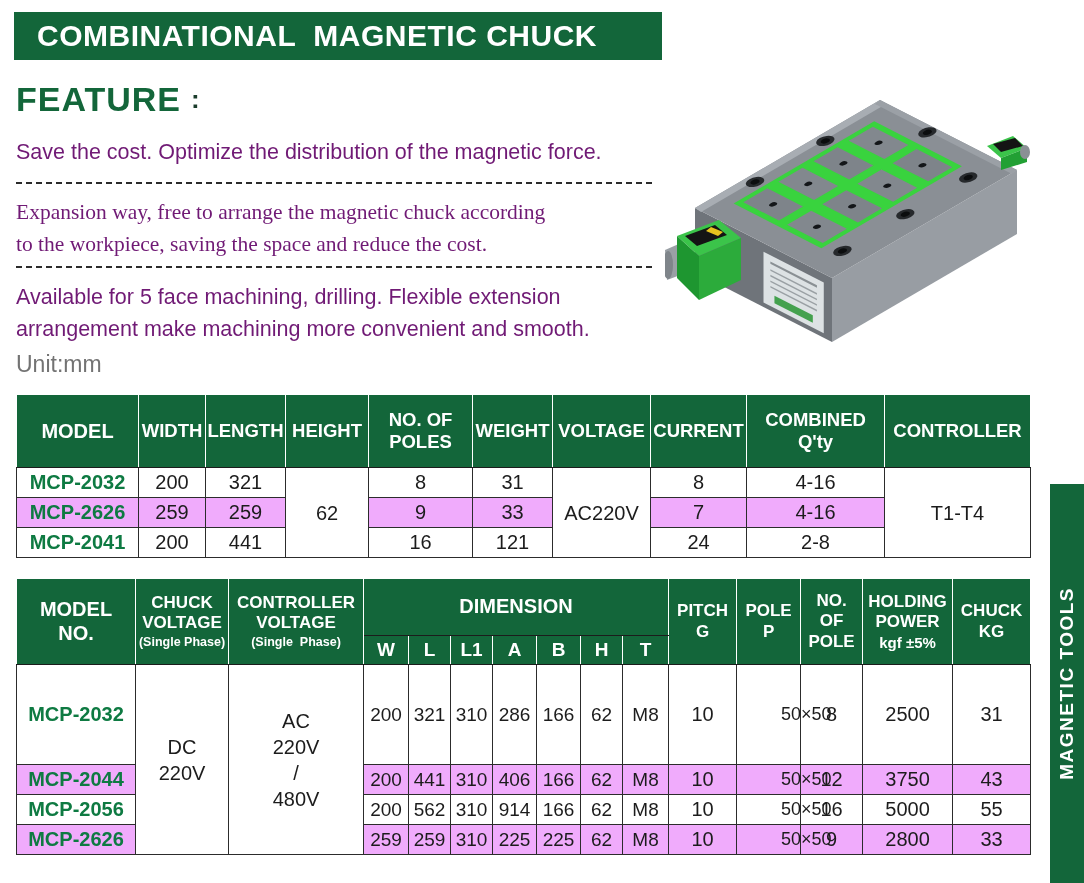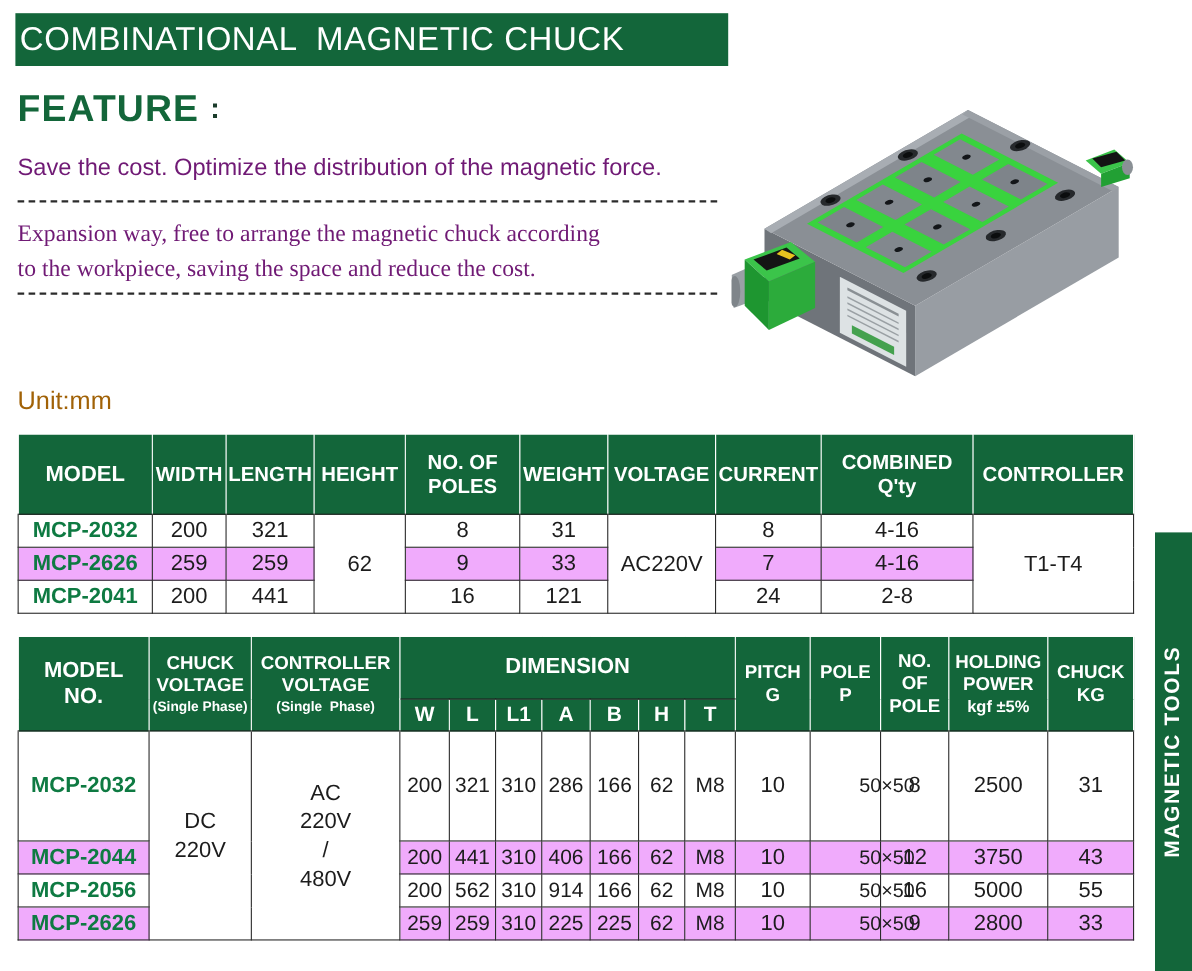--- a/index.html
+++ b/index.html
@@ -2,40 +2,40 @@
 <html><head>
 <meta charset="utf-8">
 <style>
   html,body{margin:0;padding:0;background:#fff;}
   #page{position:relative;width:1084px;height:883px;background:#ffffff;overflow:hidden;
         font-family:"Liberation Sans","DejaVu Sans",sans-serif;color:#1b1b1b;}
 
   
   .title-banner{position:absolute;left:14px;top:12px;width:648px;height:48px;background:#13663A;
                 display:flex;align-items:center;}
-  .title-banner span{color:#ffffff;font-size:30px;font-weight:normal;padding-left:4px;white-space:pre;letter-spacing:.5px;}
+  .title-banner span{color:#ffffff;font-size:30px;font-weight:bold;padding-left:23px;white-space:pre;letter-spacing:.5px;}
 
   
   .feature-heading{position:absolute;left:16px;top:80px;font-size:34px;font-weight:bold;color:#13663A;letter-spacing:1px;}
   .feature-heading .colon{color:#1b3c2b;font-size:26px;font-weight:bold;margin-left:10px;vertical-align:3px;}
 
   
   .para{position:absolute;left:16px;width:648px;font-size:21.5px;line-height:32px;color:#701a75;white-space:pre-line;}
   .p1{top:136px;}
   .p2{top:196px;font-family:Liberation Serif, serif;}
   .p3{top:281px;}
   .dash{position:absolute;left:16px;width:636px;height:0;border-top:2px dashed #2b2b2b;}
   .d1{top:182px;}
   .d2{top:266px;}
 
   
   .product{position:absolute;left:665px;top:88px;width:372px;height:268px;}
 
   
-  .unit{position:absolute;left:16px;top:351px;font-size:23px;color:#a16207;}
+  .unit{position:absolute;left:16px;top:351px;font-size:23px;color:#737373;}
 
   
   table{border-collapse:collapse;table-layout:fixed;position:absolute;left:16px;background:#fff;}
   .t1{top:394px;width:1014px;}
   .t2{top:578px;width:1014px;}
   th{background:#13663A;color:#fff;font-weight:bold;text-align:center;vertical-align:middle;
      border:1px solid #ffffff;border-bottom:1px solid #1c1c1c;padding:0;}
   td{border:1px solid #2c2c2c;text-align:center;vertical-align:middle;padding:0;font-size:20px;color:#1c1c1c;}
   .t1 th{height:72px;font-size:18.5px;}
   .t1 tbody tr{height:30px;}
@@ -70,20 +70,22 @@
 
   <div class="feature-heading">
     <span>FEATURE</span><span class="colon">:</span>
   </div>
 
   <div class="para p1">Save the cost. Optimize the distribution of the magnetic force.</div>
   <div class="dash d1"></div>
   <div class="para p2">Expansion way, free to arrange the magnetic chuck according
 to the workpiece, saving the space and reduce the cost.</div>
   <div class="dash d2"></div>
+  <div class="para p3">Available for 5 face machining, drilling. Flexible extension
+arrangement make machining more convenient and smooth.</div>
 
   <div class="product">
     <svg viewBox="0 0 372 268" width="372" height="268" aria-hidden="true">
 
       <polygon points="167,190 352,82 352,146 167,254" fill="#989da3"></polygon>
 
       <polygon points="30,120 167,190 167,254 30,184" fill="#6f747a"></polygon>
 
       <polygon points="30,120 215,12 352,82 167,190" fill="#8a8f95"></polygon>
       <polygon points="30,120 215,12 221,16 36,124" fill="#a8adb3"></polygon>

